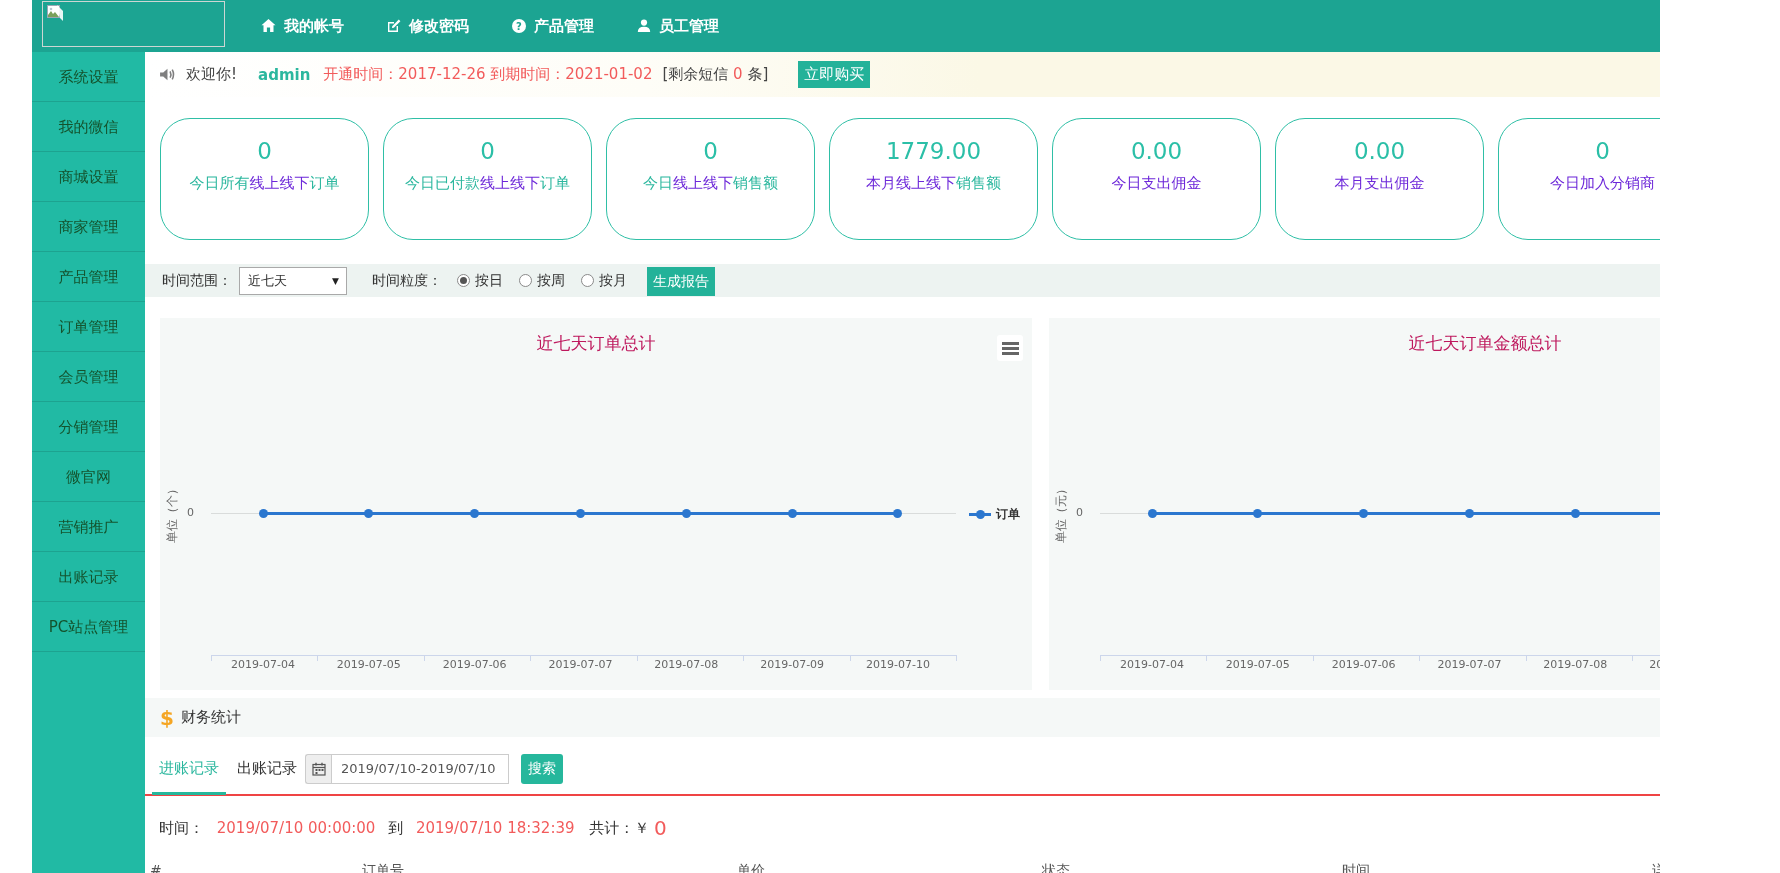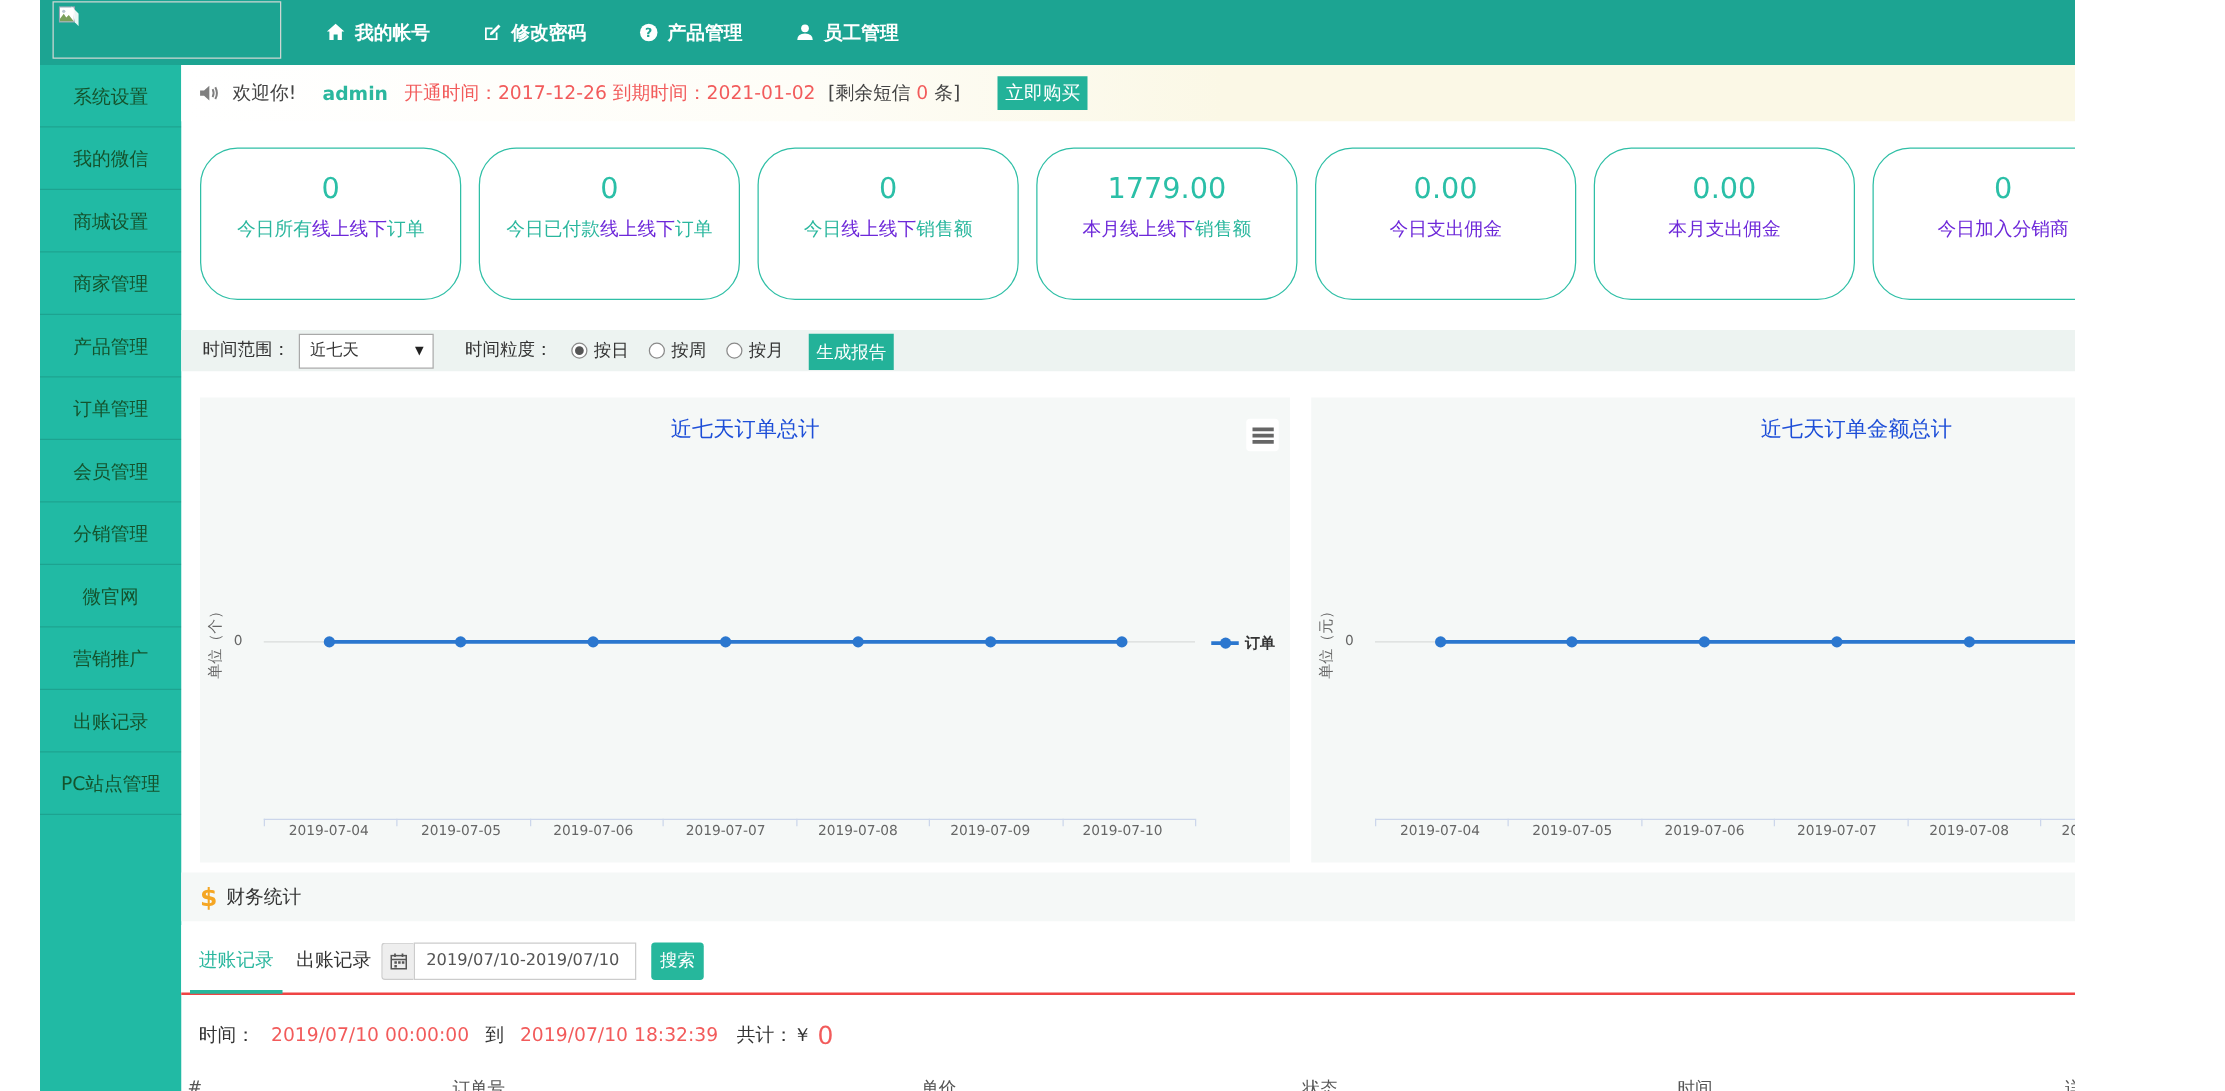--- a/index.html
+++ b/index.html
@@ -47,21 +47,21 @@
   #f-select .arr { position:absolute; right:7px; top:0; font-size:9px; line-height:26px; color:#222; }
   #f-lbl2 { position:absolute; left:227px; top:0; line-height:33px; }
   #f-radios { position:absolute; left:312px; top:0; height:33px; display:flex; gap:16px; align-items:center; }
   .radio-opt { display:flex; align-items:center; gap:5px; cursor:pointer; }
   .rdot { width:13px; height:13px; border-radius:50%; border:1px solid #8a8a8a; background:#fff; position:relative; }
   .rdot.sel::after { content:""; position:absolute; left:2px; top:2px; width:7px; height:7px; border-radius:50%; background:#555; }
   #f-report { position:absolute; left:502px; top:3px; width:68px; height:29px; background:#23B299; color:#fff; border:none; font-size:14px; cursor:pointer; }
 
   
   .panel { position:absolute; top:318px; width:872px; height:372px; background:#f5f8f7; }
-  .c-title { position:absolute; left:0; top:14px; width:100%; text-align:center; font-size:17px; color:#1d4ed8; }
+  .c-title { position:absolute; left:0; top:14px; width:100%; text-align:center; font-size:17px; color:#be185d; }
   .c-menu { position:absolute; left:837px; top:17px; width:26px; height:26px; background:#fff; border-radius:3px; display:flex; flex-direction:column; justify-content:center; gap:2px; align-items:center; cursor:pointer; }
   .c-menu i { display:block; width:17px; height:3px; background:#666; }
   .c-ytitle { position:absolute; left:-48px; top:187px; width:120px; height:16px; text-align:center; font-size:12px; color:#666; transform:rotate(-90deg); }
   .c-zero { position:absolute; left:2px; top:188px; width:32px; text-align:right; font-size:11px; color:#666; }
   .c-grid { position:absolute; left:51px; top:195px; width:745px; height:1px; background:#d9dcdb; }
   .c-series { position:absolute; top:194px; height:3px; background:#2b77cf; }
   .c-dot { position:absolute; width:9px; height:9px; border-radius:50%; background:#2b77cf; top:191px; }
   .c-xaxis { position:absolute; left:51px; top:337px; width:745px; height:1px; background:#ccd6eb; }
   .c-tick { position:absolute; top:337px; width:1px; height:6px; background:#ccd6eb; }
   .c-xlabel { position:absolute; top:340px; width:84px; text-align:center; font-size:11px; color:#666; }

